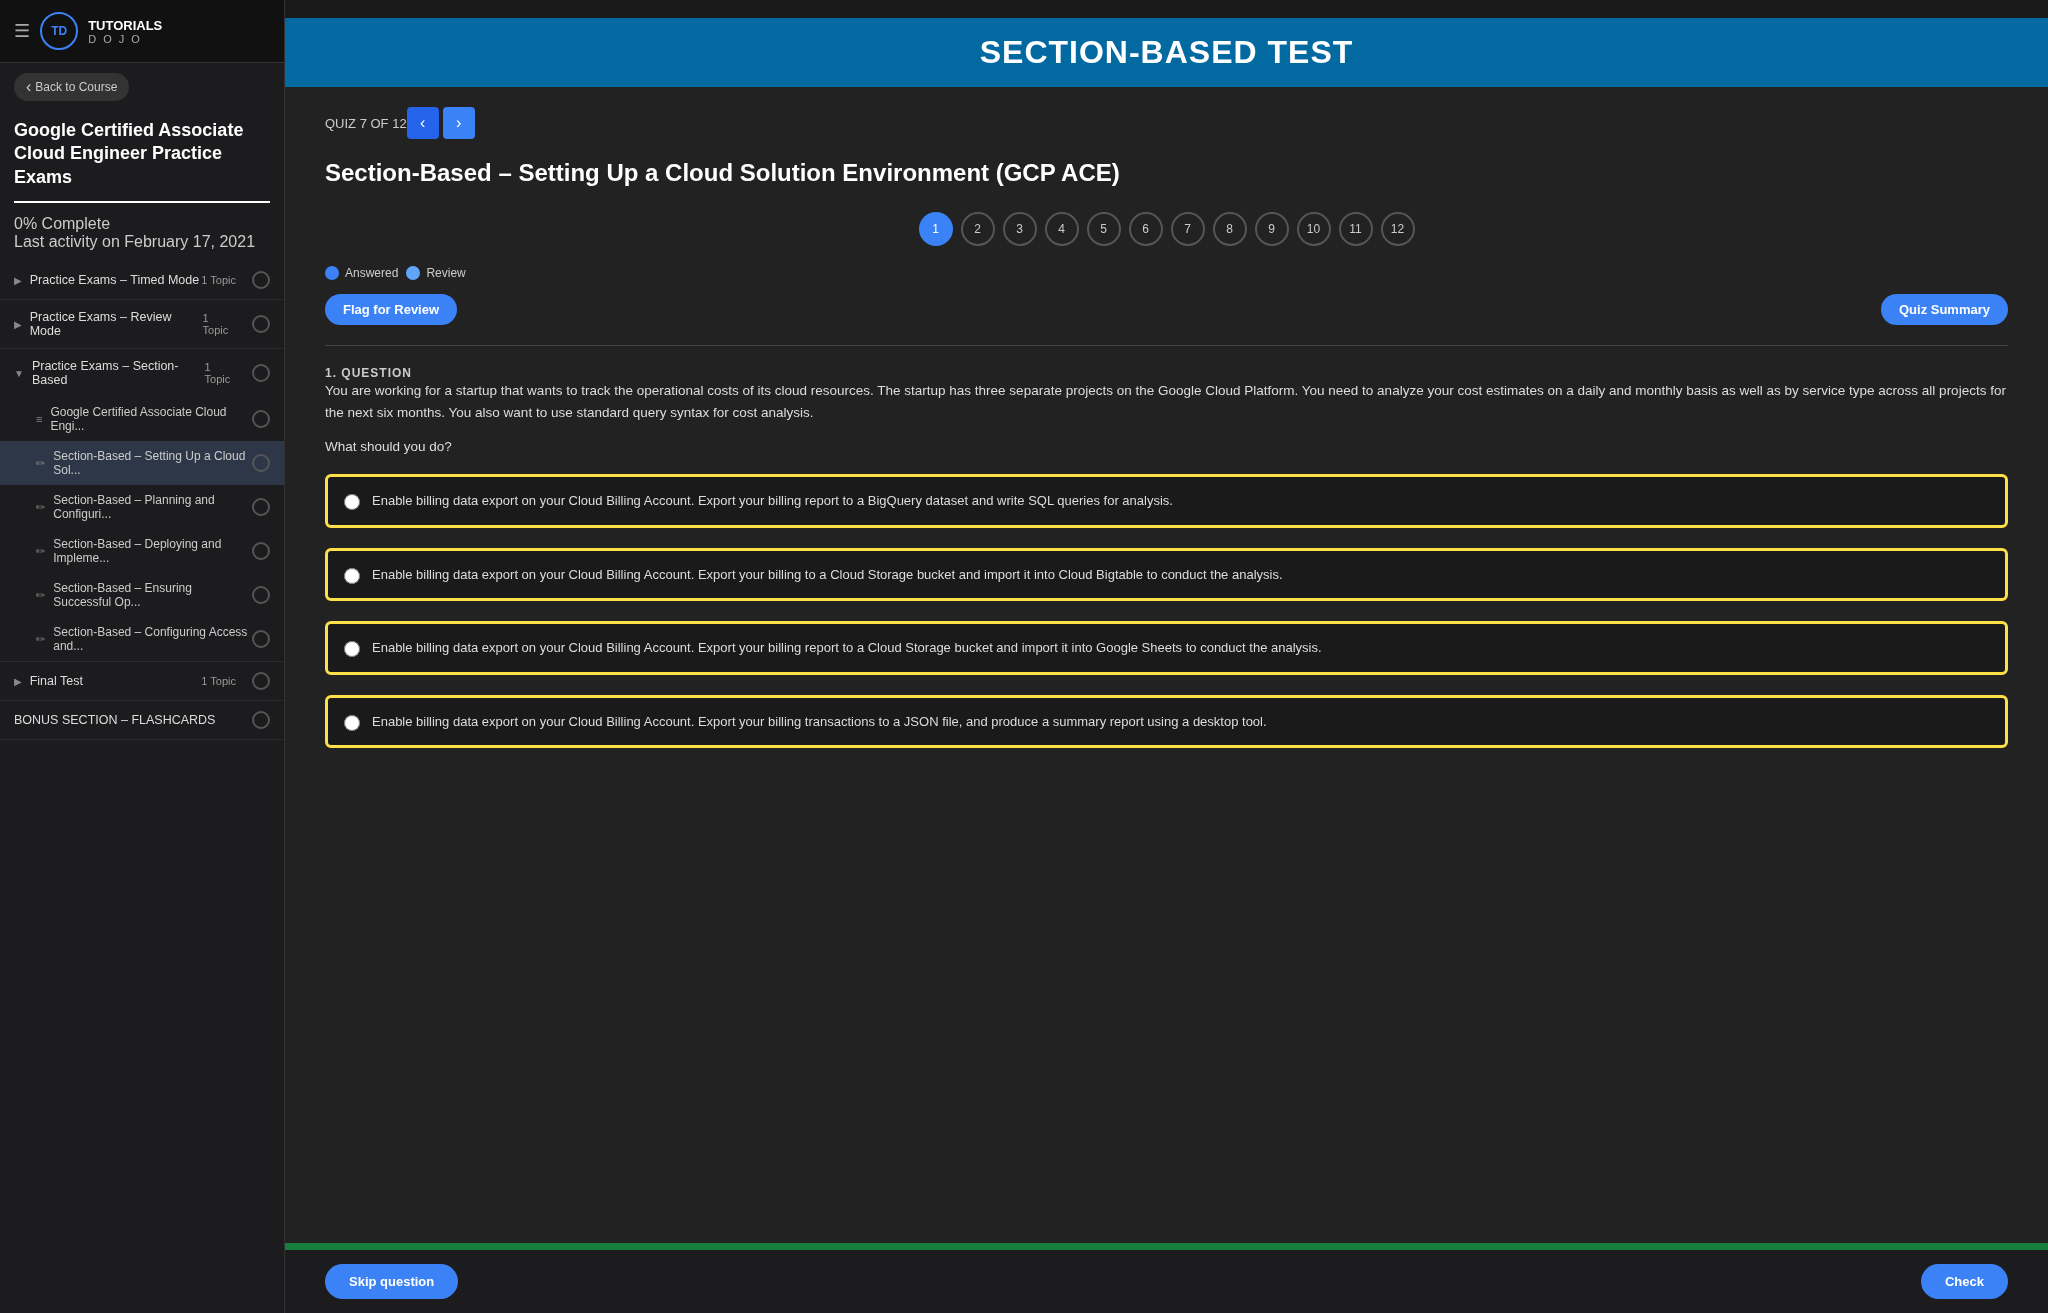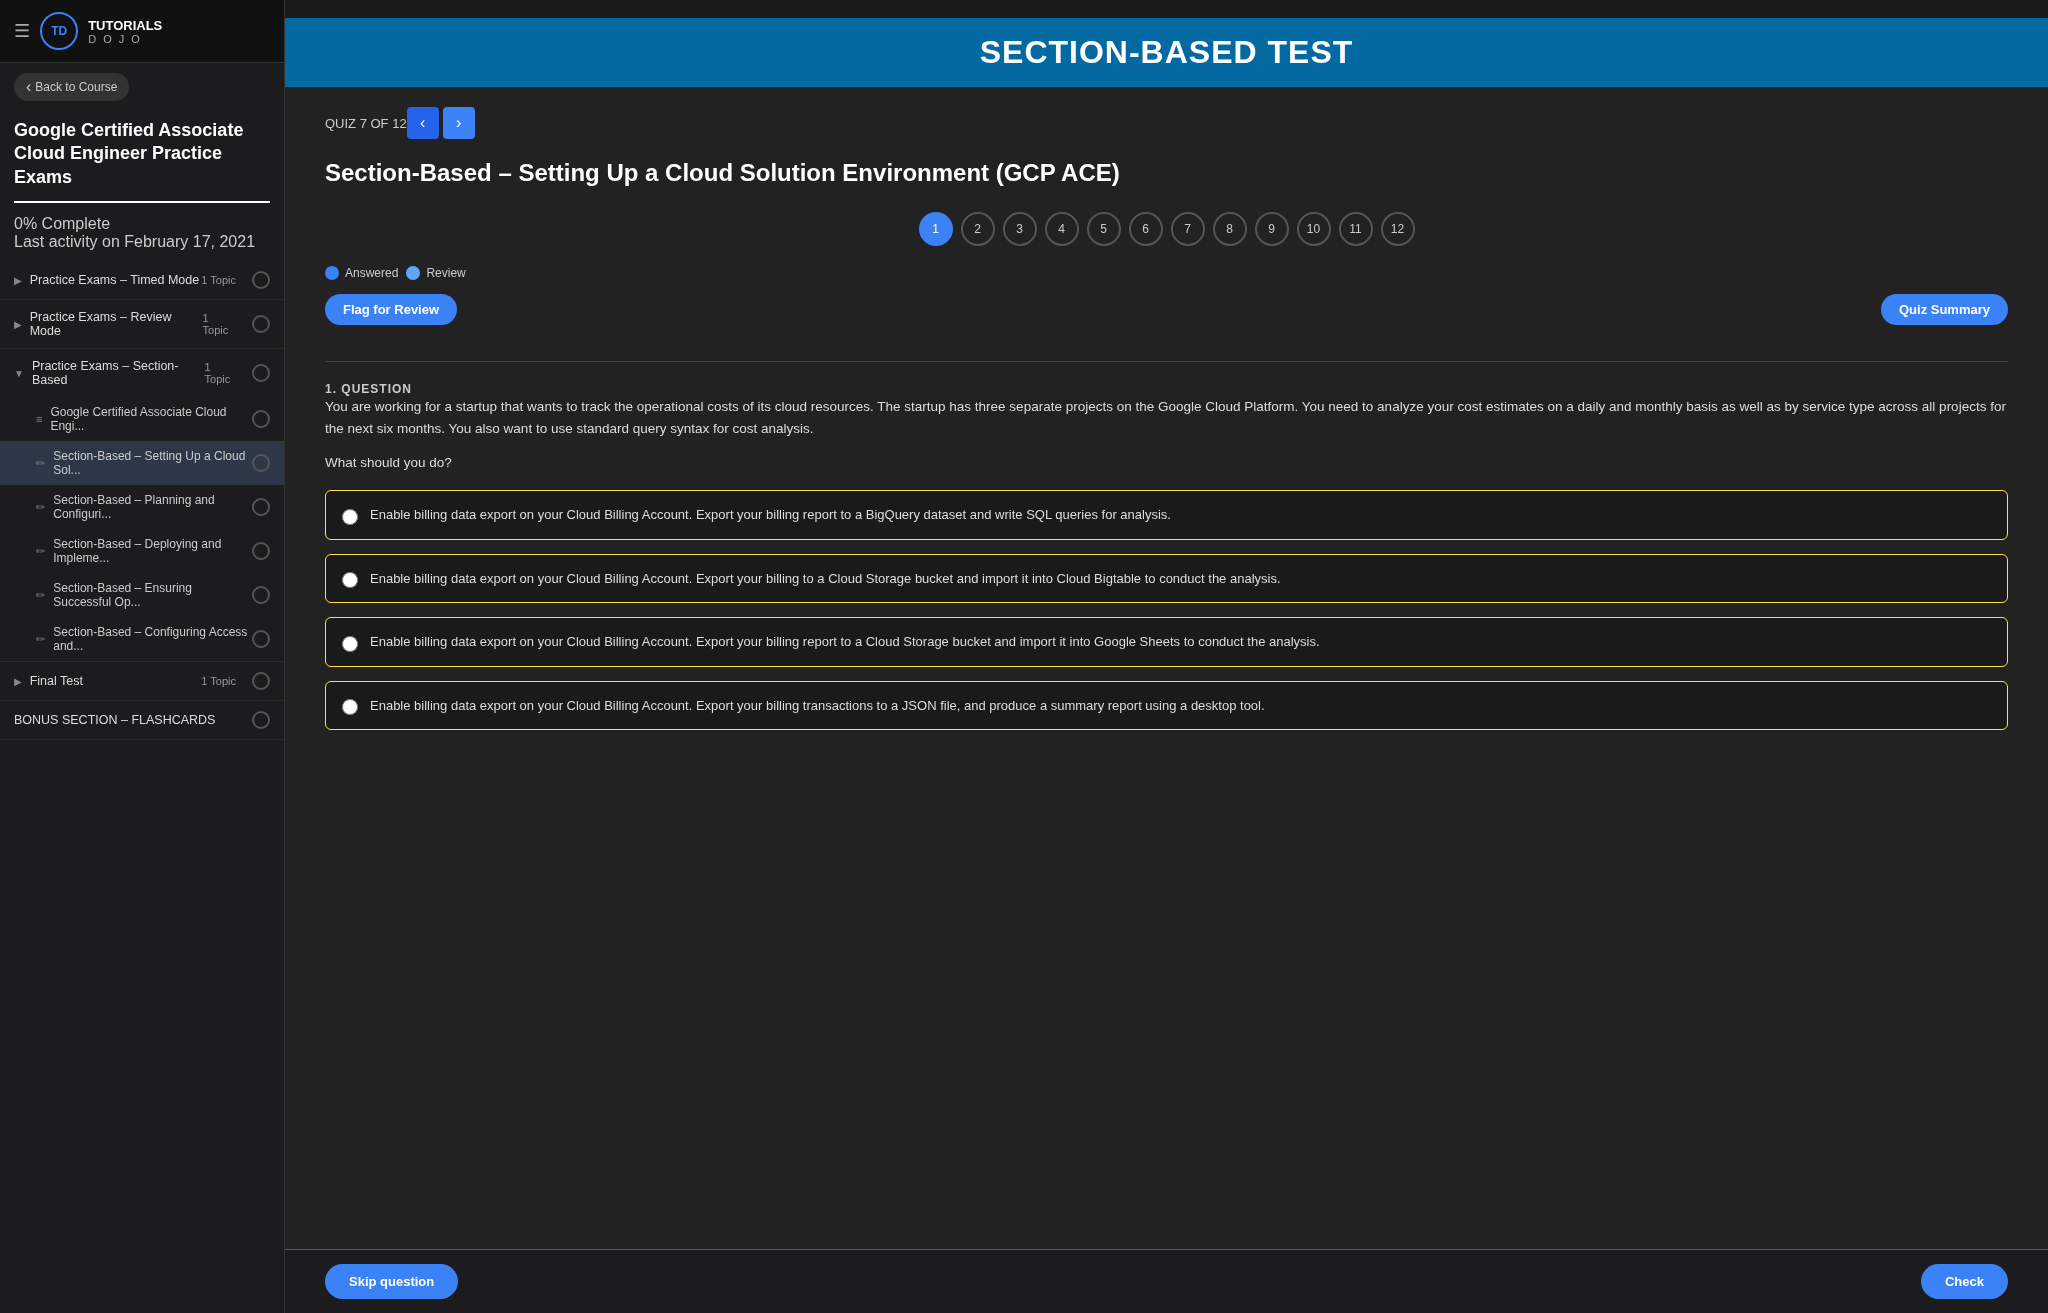--- a/index.html
+++ b/index.html
@@ -60,38 +60,38 @@
     .q-num.active { background: #3b82f6; border-color: #3b82f6; color: #fff; }
 
     
     .legend-row { display: flex; align-items: center; gap: 8px; margin-bottom: 14px; }
     .legend-item { display: flex; align-items: center; gap: 6px; font-size: 12px; color: #ccc; }
     .legend-dot { width: 14px; height: 14px; border-radius: 50%; }
     .legend-dot.answered { background: #3b82f6; }
     .legend-dot.review { background: #60a5fa; }
 
     
-    .action-row { display: flex; align-items: center; justify-content: space-between; margin-bottom: 36px; }
+    .action-row { display: flex; align-items: center; justify-content: space-between; margin-bottom: 20px; }
     .flag-btn { background: #3b82f6; border: none; color: #fff; padding: 8px 18px; border-radius: 18px; cursor: pointer; font-size: 13px; font-weight: 600; }
     .quiz-summary-btn { background: #3b82f6; border: none; color: #fff; padding: 8px 18px; border-radius: 18px; cursor: pointer; font-size: 13px; font-weight: 600; }
 
     .divider { height: 1px; background: #444; margin-bottom: 20px; }
 
     
     .question-label { font-size: 12px; font-weight: 700; color: #ccc; letter-spacing: 1px; }
     .question-text { font-size: 13.5px; color: #ddd; line-height: 1.6; margin-bottom: 16px; }
     .question-prompt { font-size: 13.5px; color: #ddd; margin-bottom: 20px; font-weight: 500; }
 
     
-    .option { background: #1a1a1a; border: 1px solid #fde047; border-radius: 6px; padding: 14px 16px; margin-bottom: 14px; display: flex; align-items: flex-end; gap: 12px; cursor: pointer; }
+    .option { background: #1a1a1a; border: 3px solid #fde047; border-radius: 6px; padding: 14px 16px; margin-bottom: 20px; display: flex; align-items: center; gap: 12px; cursor: pointer; }
     .option input[type="radio"] { margin-top: 2px; width: 16px; height: 16px; accent-color: #3b82f6; flex-shrink: 0; cursor: pointer; }
     .option-text { font-size: 13px; color: #ddd; line-height: 1.5; }
 
     
-    .bottom-nav { background: #1c1c1e; padding: 14px 40px; display: flex; align-items: center; justify-content: space-between; border-top: 1px solid #15803d; }
+    .bottom-nav { background: #1c1c1e; padding: 14px 40px; display: flex; align-items: center; justify-content: space-between; border-top: 7px solid #15803d; }
     .skip-btn { background: #3b82f6; border: none; color: #fff; padding: 10px 24px; border-radius: 18px; cursor: pointer; font-size: 13px; font-weight: 600; }
     .check-btn { background: #3b82f6; border: none; color: #fff; padding: 10px 24px; border-radius: 18px; cursor: pointer; font-size: 13px; font-weight: 600; }
   </style>
 </head>
 <body>
 
 <div class="sidebar">
   <div class="sidebar-header">
     <span class="hamburger-icon">☰</span>
     <div class="logo-circle">

